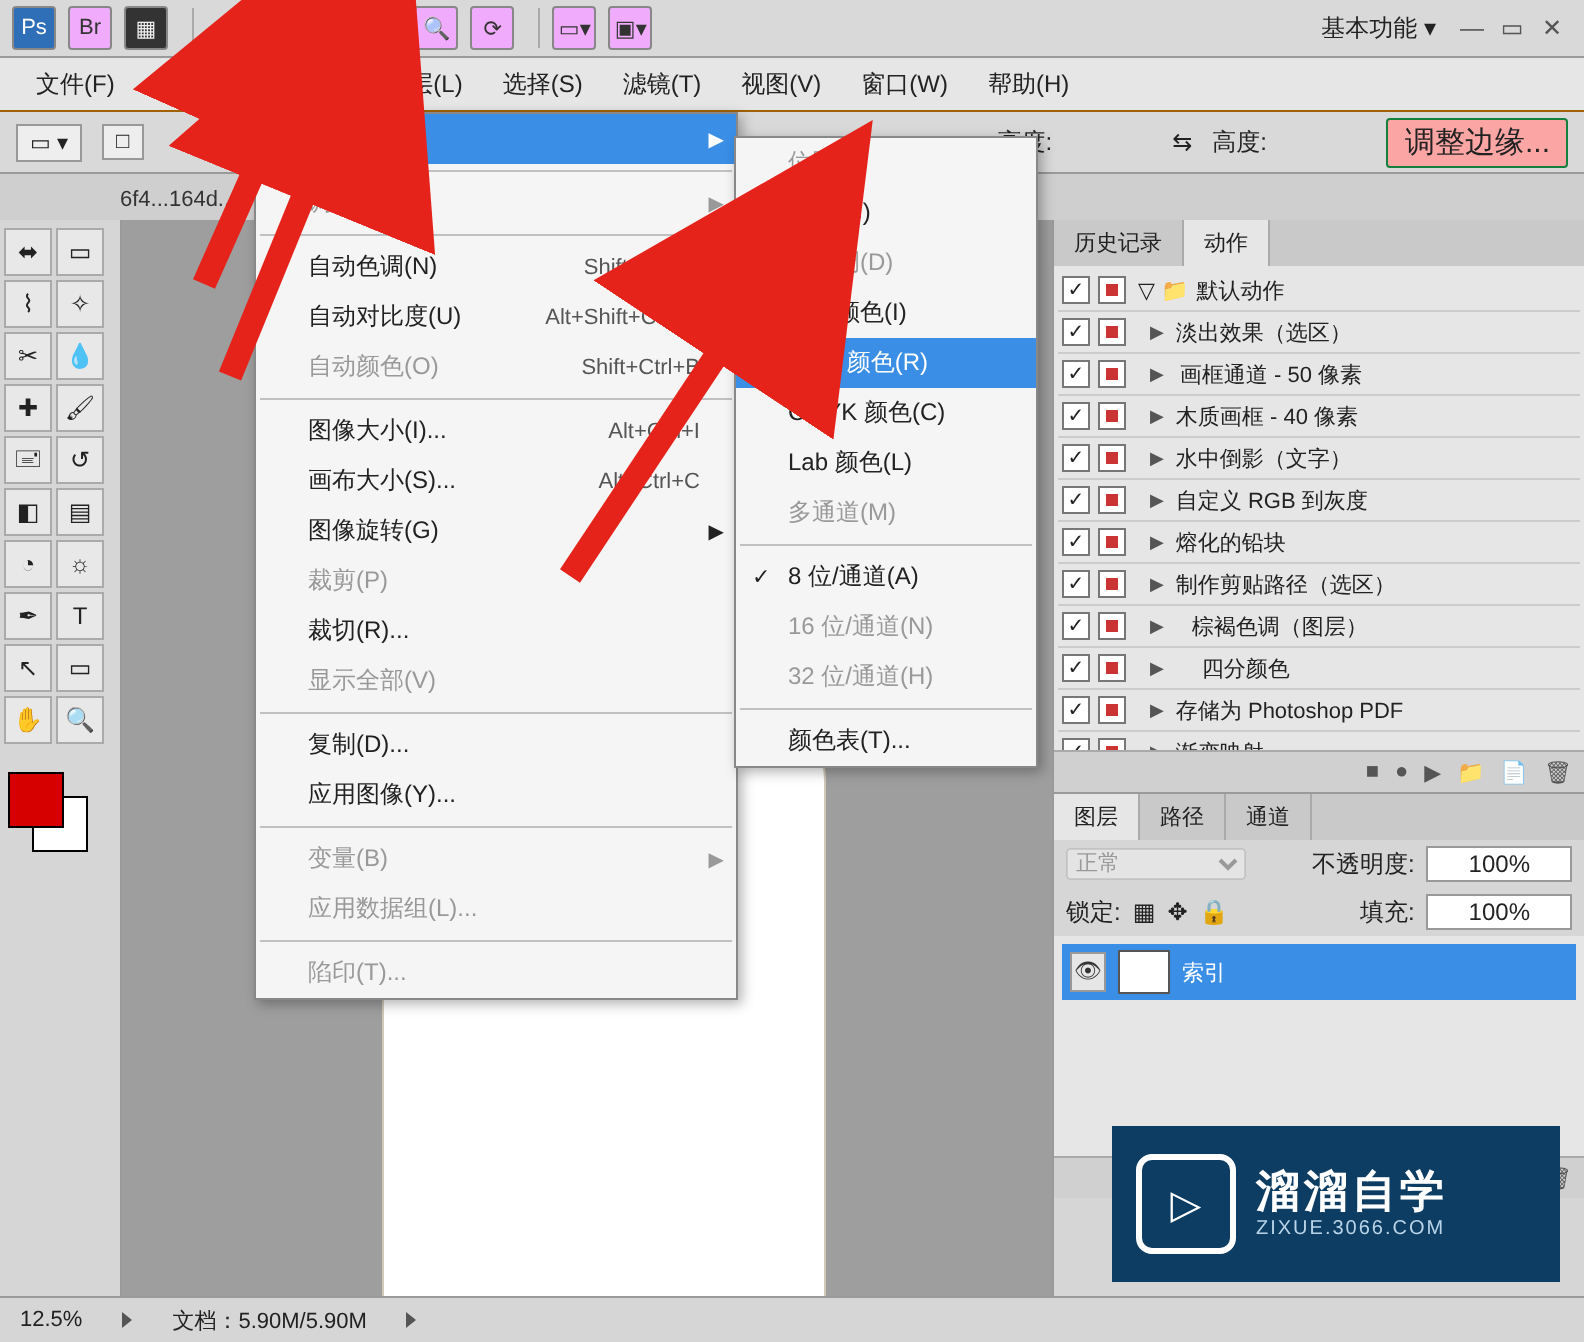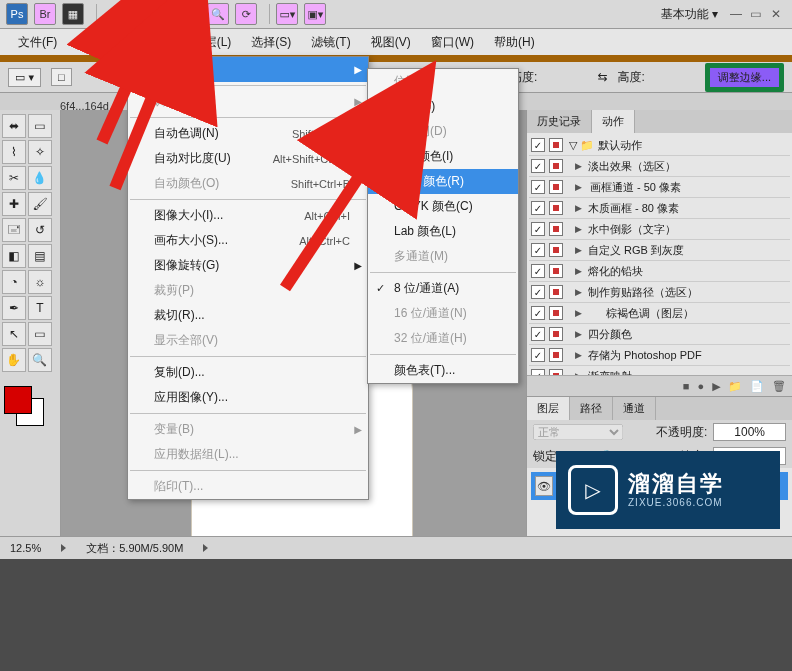--- a/index.html
+++ b/index.html
@@ -1,32 +1,32 @@
 <!DOCTYPE html>
 <html><head>
 <meta charset="utf-8">
 <style>
   html,body{margin:0;padding:0;font-family:"Microsoft YaHei",Arial,sans-serif;font-size:12px;background:#4b4b4b;color:#222;overflow:hidden}
-  .win{width:792px;height:559px;background:#e0e0e0;position:relative}
+  .win{width:792px;height:671px;background:#e0e0e0;position:relative}
   
   .titlebar{height:28px;background:#d9d9d9;display:flex;align-items:center;padding:0 6px;border-bottom:1px solid #9a9a9a}
   .tb-icon{width:20px;height:20px;margin-right:6px;display:flex;align-items:center;justify-content:center;font-size:11px;border:1px solid #888;background:#2f6fb7;color:#fff;border-radius:2px}
   .tb-icon.light{background:#f0abfc;color:#333}
   .tb-icon.dark{background:#333;color:#eee}
   .tb-sep{width:1px;height:20px;background:#aaa;margin:0 6px}
   .spacer{flex:1}
   .winbtn{width:20px;text-align:center;color:#555}
   
-  .menubar{height:26px;background:#e6e6e6;display:flex;align-items:center;padding:0 8px;border-bottom:7px solid #a16207}
+  .menubar{height:26px;background:#e6e6e6;display:flex;align-items:center;padding:0 8px;border-bottom:1px solid #a16207}
   .menubar span{padding:4px 10px;cursor:default}
   .menubar span.sel{background:#3a8ee6;color:#fff}
   
   .optbar{height:30px;background:#d9d9d9;display:flex;align-items:center;padding:0 8px;border-bottom:1px solid #9a9a9a;gap:10px}
   .optbox{border:1px solid #999;background:#eee;padding:2px 6px;display:flex;align-items:center;gap:4px;font-size:11px}
-  .btn{border:5px solid #15803d;background:#8b5cf6;padding:2px 8px;font-size:11px;border-radius:2px}
+  .btn{border:1px solid #15803d;background:#fca5a5;padding:2px 8px;font-size:15px;border-radius:2px}
   
   .doctab{height:26px;background:#cfcfcf;display:flex;align-items:center;padding:0 60px;border-bottom:1px solid #9a9a9a;font-size:11px;color:#333}
   
   .main{position:absolute;top:110px;left:0;right:0;bottom:22px;display:flex}
   .toolbox{width:56px;background:#d6d6d6;border-right:1px solid #9a9a9a;display:flex;flex-wrap:wrap;align-content:flex-start;padding:4px 2px;gap:2px}
   .tool{width:22px;height:22px;border:1px solid #aaa;background:#e8e8e8;display:flex;align-items:center;justify-content:center;font-size:12px}
   .swatches{width:46px;height:34px;position:relative;margin-top:10px}
   .sw1{position:absolute;width:26px;height:26px;background:#d60000;border:1px solid #000;left:2px;top:2px}
   .sw2{position:absolute;width:26px;height:26px;background:#fff;border:1px solid #000;left:14px;top:14px}
   .canvas{flex:1;background:#9e9e9e;position:relative;overflow:hidden}
@@ -184,21 +184,21 @@
               <div class="actrow">
                 <span class="cb">✓</span>
                 <span class="rec"></span>
                 <span class="tri">▶</span>
                 <span style="margin-left:4px">画框通道 - 50 像素</span>
               </div>
               <div class="actrow">
                 <span class="cb">✓</span>
                 <span class="rec"></span>
                 <span class="tri">▶</span>
-                <span style="margin-left:2px">木质画框 - 80 像素</span>
+                <span style="margin-left:2px">木质画框 - 40 像素</span>
               </div>
               <div class="actrow">
                 <span class="cb">✓</span>
                 <span class="rec"></span>
                 <span class="tri">▶</span>
                 <span style="margin-left:2px">水中倒影（文字）</span>
               </div>
               <div class="actrow">
                 <span class="cb">✓</span>
                 <span class="rec"></span>
@@ -214,27 +214,27 @@
               <div class="actrow">
                 <span class="cb">✓</span>
                 <span class="rec"></span>
                 <span class="tri">▶</span>
                 <span style="margin-left:2px">制作剪贴路径（选区）</span>
               </div>
               <div class="actrow">
                 <span class="cb">✓</span>
                 <span class="rec"></span>
                 <span class="tri">▶</span>
-                <span style="margin-left:20px">棕褐色调（图层）</span>
-              </div>
-              <div class="actrow">
-                <span class="cb">✓</span>
-                <span class="rec"></span>
-                <span class="tri">▶</span>
-                <span style="margin-left:2px">四分颜色</span>
+                <span style="margin-left:10px">棕褐色调（图层）</span>
+              </div>
+              <div class="actrow">
+                <span class="cb">✓</span>
+                <span class="rec"></span>
+                <span class="tri">▶</span>
+                <span style="margin-left:15px">四分颜色</span>
               </div>
               <div class="actrow">
                 <span class="cb">✓</span>
                 <span class="rec"></span>
                 <span class="tri">▶</span>
                 <span style="margin-left:2px">存储为 Photoshop PDF</span>
               </div>
               <div class="actrow">
                 <span class="cb">✓</span>
                 <span class="rec"></span>

